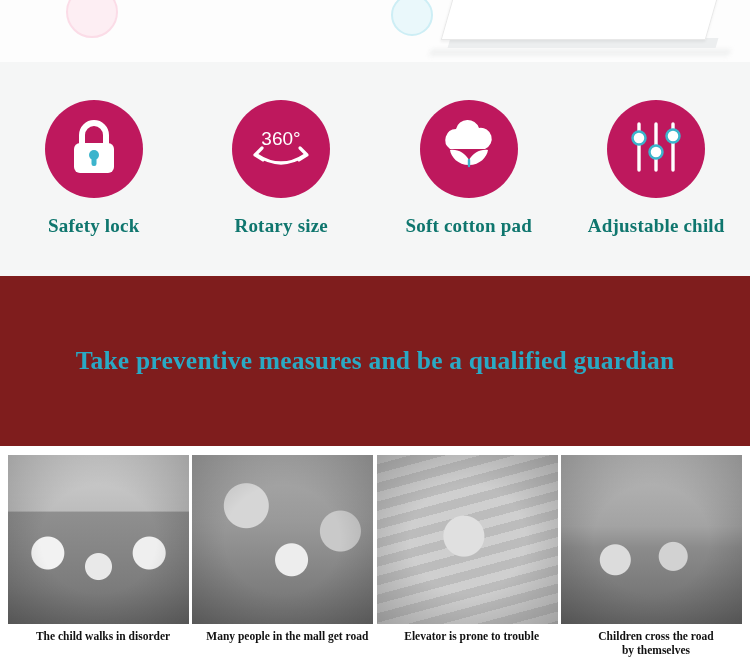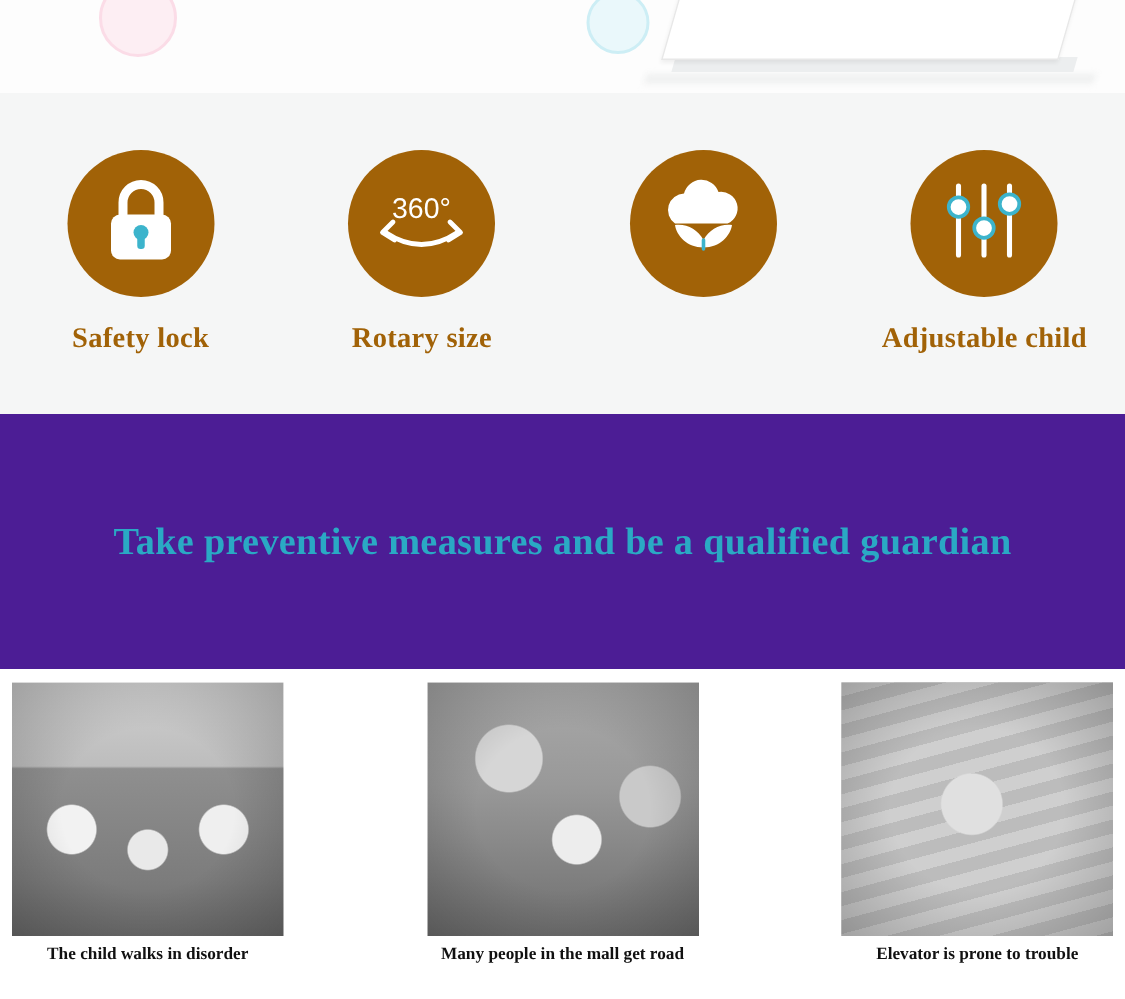--- a/index.html
+++ b/index.html
@@ -105,41 +105,41 @@
   .feature {
     width: 170px;
     display: flex;
     flex-direction: column;
     align-items: center;
   }
   .circle {
     width: 98px;
     height: 98px;
     border-radius: 50%;
-    background: #a16207;
+    background: #be185d;
     display: flex;
     align-items: center;
     justify-content: center;
     position: relative;
   }
   .feature-label {
     margin-top: 17px;
     font-size: 19px;
-    color: #a16207;
+    color: #0f766e;
     font-family: "Liberation Serif", serif;
     font-weight: bold;
     letter-spacing: 0.2px;
     white-space: nowrap;
   }
 
   
   .headline-wrap {
     width: 750px;
     height: 170px;
-    background: #4c1d95;
+    background: #7f1d1d;
     display: flex;
     align-items: center;
     justify-content: center;
   }
   .headline {
     font-size: 25.5px;
     font-weight: bold;
     color: #2aa9c4;
     font-family: "Liberation Serif", serif;
     letter-spacing: 0.2px;
@@ -154,21 +154,21 @@
     width: 750px;
     height: 211px;
     display: flex;
     justify-content: space-between;
     padding: 0 8px;
   }
   .photo-cell {
     width: 181px;
     display: flex;
     flex-direction: column;
-    align-items: center;
+    align-items: flex-start;
   }
   .photo {
     width: 181px;
     height: 169px;
     position: relative;
     overflow: hidden;
     background: #9a9a9a;
     filter: grayscale(100%);
   }
   .caption {
@@ -261,20 +261,21 @@
   <div class="feature">
     <div class="circle">
       <span>
         <svg width="66" height="56" viewBox="0 0 66 56">
           <path d="M14 30 a11 11 0 0 1 6-20 a12 12 0 0 1 23 -1 a11 11 0 0 1 6 21 Z" fill="#ffffff"></path>
           <path d="M33 46 C22 46 15 38 14 31 C22 30 29 34 33 41 C37 34 44 30 52 31 C51 38 44 46 33 46 Z" fill="#ffffff"></path>
           <path d="M33 41 L33 47" stroke="#3cb4cc" stroke-width="2.4" stroke-linecap="round"></path>
         </svg>
       </span>
     </div>
+    <div class="feature-label">Soft cotton pad</div>
   </div>
 
   <div class="feature">
     <div class="circle">
       <span>
         <svg width="60" height="58" viewBox="0 0 60 58">
           <line x1="13" y1="6" x2="13" y2="52" stroke="#ffffff" stroke-width="3.4" stroke-linecap="round"></line>
           <line x1="30" y1="6" x2="30" y2="52" stroke="#ffffff" stroke-width="3.4" stroke-linecap="round"></line>
           <line x1="47" y1="6" x2="47" y2="52" stroke="#ffffff" stroke-width="3.4" stroke-linecap="round"></line>
           <circle cx="13" cy="20" r="6.5" fill="#ffffff" stroke="#3cb4cc" stroke-width="2.5"></circle>
@@ -308,14 +309,23 @@
     <div class="caption">Many people in the mall get road</div>
   </div>
 
   <div class="photo-cell">
     <div class="photo scene3">
       <div class="vignette"></div>
     </div>
     <div class="caption">Elevator is prone to trouble</div>
   </div>
 
+  <div class="photo-cell">
+    <div class="photo scene4">
+      <div class="vignette"></div>
+    </div>
+    <div class="caption">
+      <span>Children cross the road</span><br>
+      <span>by themselves</span>
+    </div>
+  </div>
 
 </div>
 
 </body></html>

